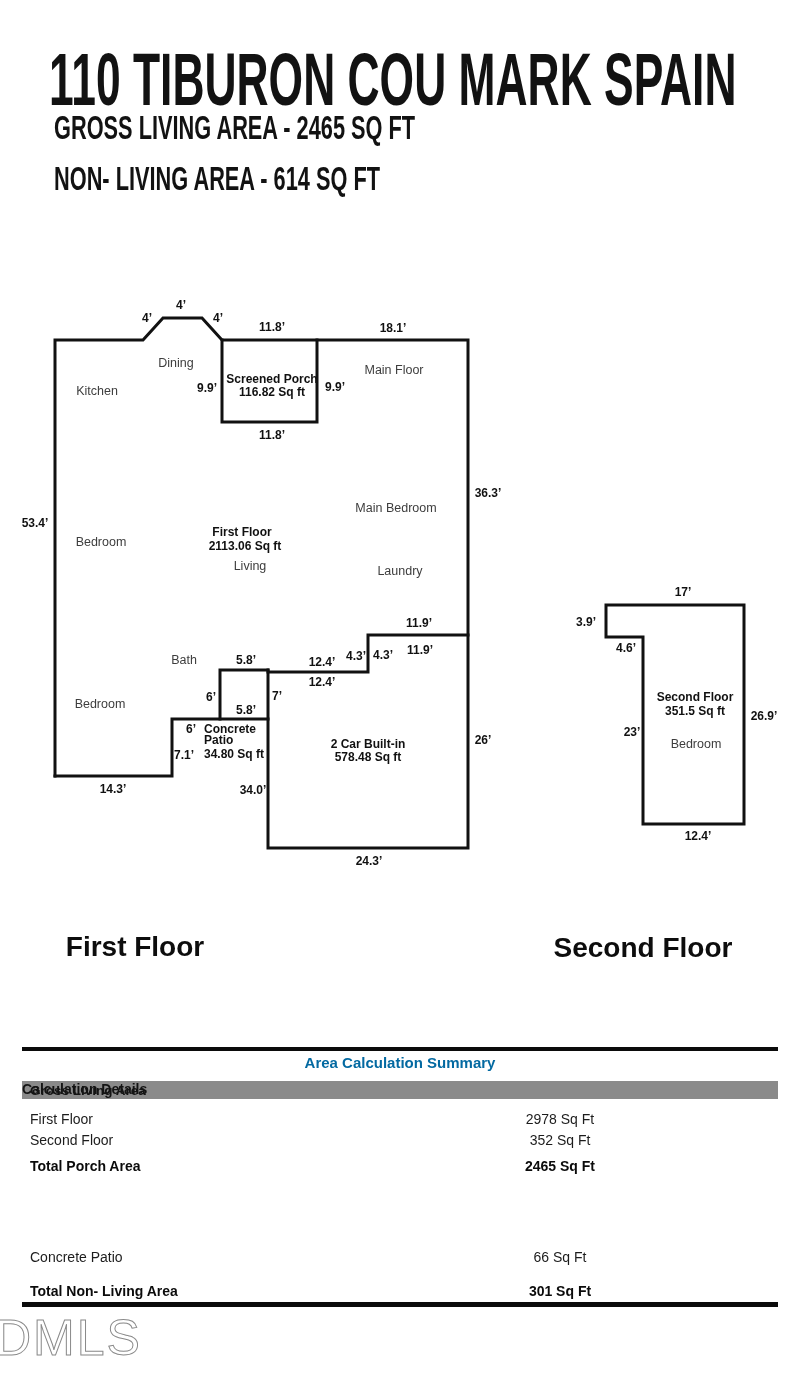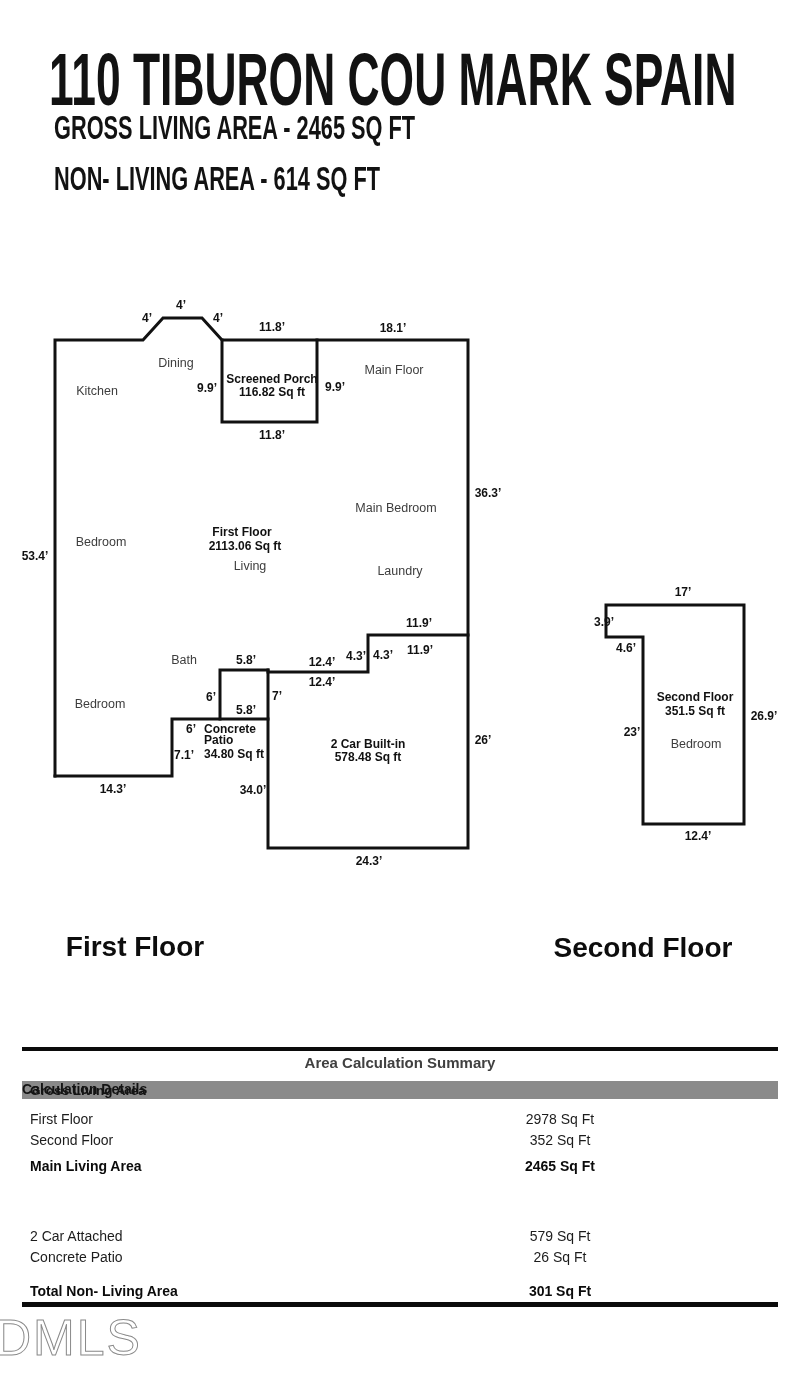--- a/index.html
+++ b/index.html
@@ -16,21 +16,21 @@
         color:#111;white-space:nowrap;}
   .arealeft{position:absolute;transform:translateY(-50%);font-size:12px;font-weight:bold;
         color:#111;white-space:nowrap;}
   .caption{position:absolute;transform:translate(-50%,-50%);font-size:28px;font-weight:bold;
         color:#0d0d0d;white-space:nowrap;}
   
   #summary{position:absolute;left:22px;top:1047px;width:756px;height:262px;font-size:14px;}
   #summary .topline{position:absolute;left:0;top:0;width:100%;height:4px;background:#0b0b0b;}
   #summary .botline{position:absolute;left:0;top:255px;width:100%;height:5px;background:#0b0b0b;}
   #summary .t-title{position:absolute;left:0;top:7px;width:100%;text-align:center;
-        font-size:15px;font-weight:bold;color:#404040;}
+        font-size:15px;font-weight:bold;color:#0369a1;}
   .band{position:absolute;left:0;width:100%;height:18px;background:#8a8a8a;}
   .band .bandlabel{position:absolute;left:8px;top:50%;transform:translateY(-50%);
         font-weight:bold;color:#141414;font-size:13.5px;}
   .trow{position:absolute;left:0;width:100%;height:18px;}
   .trow .lbl{position:absolute;left:8px;top:50%;transform:translateY(-50%);color:#1c1c1c;}
   .trow .val{position:absolute;left:318px;top:50%;transform:translateY(-50%);
         width:440px;text-align:center;color:#1c1c1c;}
   .trow.total .lbl,.trow.total .val{font-weight:bold;color:#0b0b0b;}
   
   #watermark{position:absolute;left:-5px;top:1309px;font-size:50px;letter-spacing:2px;
@@ -64,21 +64,21 @@
 
   <div class="dim" style="left:147px;top:318px">4’</div>
   <div class="dim" style="left:181px;top:305px">4’</div>
   <div class="dim" style="left:218px;top:318px">4’</div>
   <div class="dim" style="left:272px;top:327px">11.8’</div>
   <div class="dim" style="left:393px;top:328px">18.1’</div>
   <div class="dim" style="left:207px;top:388px">9.9’</div>
   <div class="dim" style="left:335px;top:387px">9.9’</div>
   <div class="dim" style="left:272px;top:435px">11.8’</div>
   <div class="dim" style="left:488px;top:493px">36.3’</div>
-  <div class="dim" style="left:35px;top:556px">53.4’</div>
+  <div class="dim" style="left:35px;top:523px">53.4’</div>
   <div class="dim" style="left:419px;top:623px">11.9’</div>
   <div class="dim" style="left:420px;top:650px">11.9’</div>
   <div class="dim" style="left:246px;top:660px">5.8’</div>
   <div class="dim" style="left:322px;top:662px">12.4’</div>
   <div class="dim" style="left:356px;top:656px">4.3’</div>
   <div class="dim" style="left:383px;top:655px">4.3’</div>
   <div class="dim" style="left:322px;top:682px">12.4’</div>
   <div class="dim" style="left:211px;top:697px">6’</div>
   <div class="dim" style="left:277px;top:696px">7’</div>
   <div class="dim" style="left:246px;top:710px">5.8’</div>
@@ -103,21 +103,21 @@
   <div class="arealbl" style="left:272px;top:392px">116.82 Sq ft</div>
   <div class="arealbl" style="left:242px;top:532px">First Floor</div>
   <div class="arealbl" style="left:245px;top:546px">2113.06 Sq ft</div>
   <div class="arealeft" style="left:204px;top:729px">Concrete</div>
   <div class="arealeft" style="left:204px;top:740px">Patio</div>
   <div class="arealeft" style="left:204px;top:754px">34.80 Sq ft</div>
   <div class="arealbl" style="left:368px;top:744px">2 Car Built-in</div>
   <div class="arealbl" style="left:368px;top:757px">578.48 Sq ft</div>
 
   <div class="dim" style="left:683px;top:592px">17’</div>
-  <div class="dim" style="left:604px;top:622px">3.9’</div>
+  <div class="dim" style="left:586px;top:622px">3.9’</div>
   <div class="dim" style="left:626px;top:648px">4.6’</div>
   <div class="dim" style="left:632px;top:732px">23’</div>
   <div class="dim" style="left:764px;top:716px">26.9’</div>
   <div class="dim" style="left:698px;top:836px">12.4’</div>
   <div class="arealbl" style="left:695px;top:697px">Second Floor</div>
   <div class="arealbl" style="left:695px;top:711px">351.5 Sq ft</div>
   <div class="room" style="left:696px;top:744px">Bedroom</div>
 
   <div class="caption" style="left:135px;top:947px">First Floor</div>
   <div class="caption" style="left:643px;top:948px">Second Floor</div>
@@ -133,32 +133,28 @@
 
     <div class="trow" style="top:63px">
       <span class="lbl">First Floor</span>
       <span class="val">2978 Sq Ft</span>
     </div>
     <div class="trow" style="top:84px">
       <span class="lbl">Second Floor</span>
       <span class="val">352 Sq Ft</span>
     </div>
     <div class="trow total" style="top:110px">
-      <span class="lbl">Main Living Area</span>
+      <span class="lbl">Total Porch Area</span>
       <span class="val">2465 Sq Ft</span>
     </div>
 
 
-    <div class="trow" style="top:180px">
-      <span class="lbl">2 Car Attached</span>
-      <span class="val">579 Sq Ft</span>
-    </div>
     <div class="trow" style="top:201px">
       <span class="lbl">Concrete Patio</span>
-      <span class="val">26 Sq Ft</span>
+      <span class="val">66 Sq Ft</span>
     </div>
     <div class="trow total" style="top:235px">
       <span class="lbl">Total Non- Living Area</span>
       <span class="val">301 Sq Ft</span>
     </div>
 
     <div class="botline"></div>
   </div>
 
   <div id="watermark">DMLS</div>

